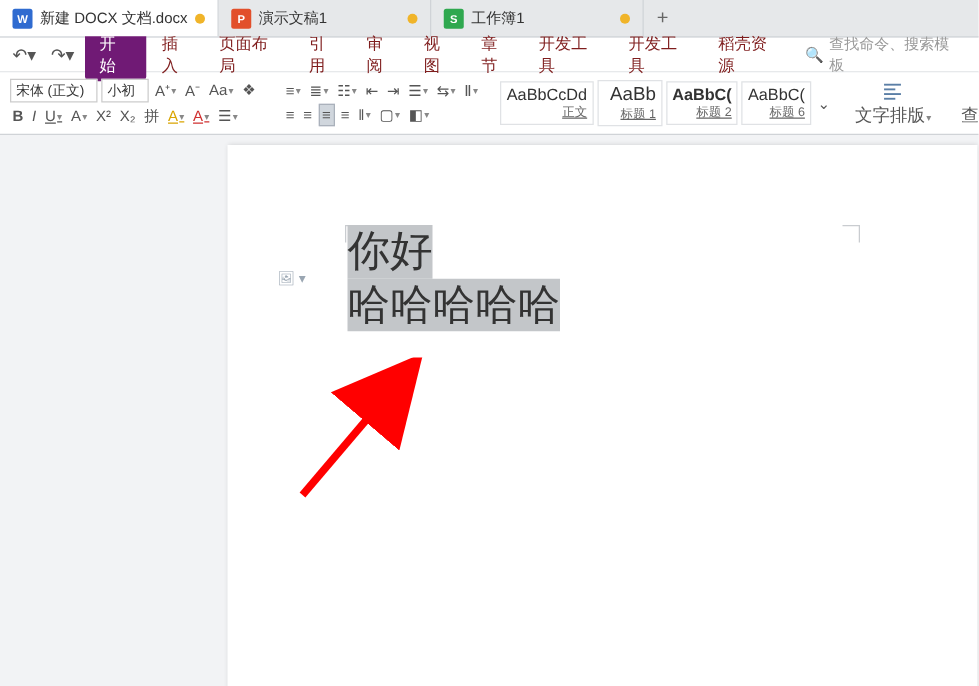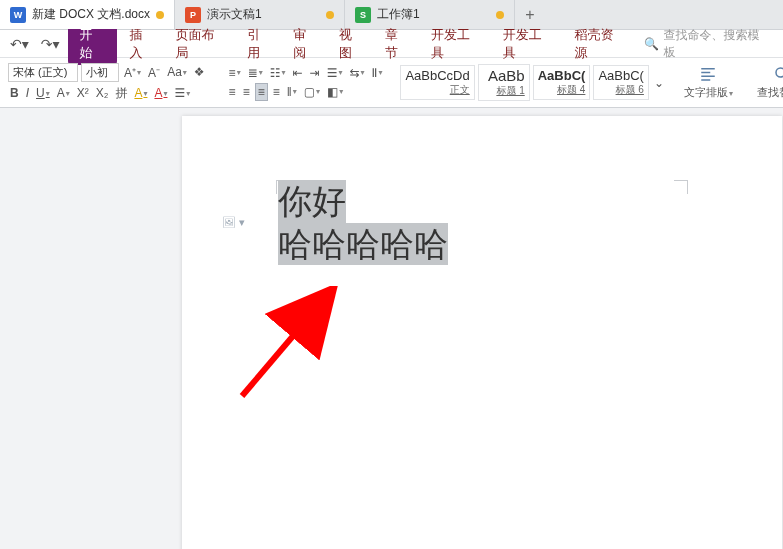--- a/index.html
+++ b/index.html
@@ -28,21 +28,21 @@
   .grp { display:flex; flex-direction:column; gap:2px; padding:0 4px; height:100%; justify-content:center; }
   .grp-row { display:flex; align-items:center; gap:3px; }
   .sep { width:1px; height:40px; background:#e0e2e5; margin:0 2px; }
   .rb { padding:1px 2px; color:#555; font-size:12px; display:inline-flex; align-items:center; }
   .rb.sel { background:#d0d6dd; border:1px solid #aab1bb; }
   .dd::after { content:"▾"; font-size:8px; margin-left:1px; color:#888; }
   .combo { border:1px solid #ccc; padding:1px 4px; font-size:11px; background:#fff; }
   .style-box { border:1px solid #e0e2e5; padding:2px 4px; text-align:right; min-width:52px; }
   .style-prev { font-size:13px; color:#333; }
   .style-name { font-size:10px; color:#666;text-decoration:underline; }
-  .big-btn { display:flex; flex-direction:column; align-items:center; padding:2px 6px; font-size:11px; color:#555; gap:2px; }
+  .big-btn { display:flex; flex-direction:column; align-items:center; padding:2px 6px; font-size:14px; color:#555; gap:2px; }
   .big-btn svg { width:18px; height:18px; }
   
   
   .workspace { position:absolute; top:108px; left:0; right:0; bottom:0; background:#f2f3f5; overflow:hidden; }
   .page { position:absolute; left:182px; top:8px; width:600px; height:800px; background:#fff; box-shadow:0 0 4px rgba(0,0,0,.15); }
   .crop-tl, .crop-tr { position:absolute; width:14px; height:14px; border-color:#c9ccd0; }
   .crop-tl { left:94px; top:64px; border-left:1px solid #c9ccd0; border-top:1px solid #c9ccd0; }
   .crop-tr { right:94px; top:64px; border-right:1px solid #c9ccd0; border-top:1px solid #c9ccd0; }
   .picmark { position:absolute; left:40px; top:100px; color:#9aa6b2; font-size:11px; }
   .sel-text { position:absolute; left:96px; top:64px; font-family:"SimSun","Songti SC",serif; }
@@ -142,21 +142,21 @@
     <div class="style-box">
       <div class="style-prev">AaBbCcDd</div>
       <div class="style-name">正文</div>
     </div>
     <div class="style-box">
       <div class="style-prev" style="font-weight:normal;font-size:15px">AaBb</div>
       <div class="style-name">标题 1</div>
     </div>
     <div class="style-box">
       <div class="style-prev" style="font-weight:bold">AaBbC(</div>
-      <div class="style-name">标题 4</div>
+      <div class="style-name">标题 2</div>
     </div>
     <div class="style-box">
       <div class="style-prev">AaBbC(</div>
       <div class="style-name">标题 6</div>
     </div>
     <span class="rb">⌄</span>
   </div>
   <div class="sep"></div>
   <div class="big-btn">
     <svg viewBox="0 0 24 24">

